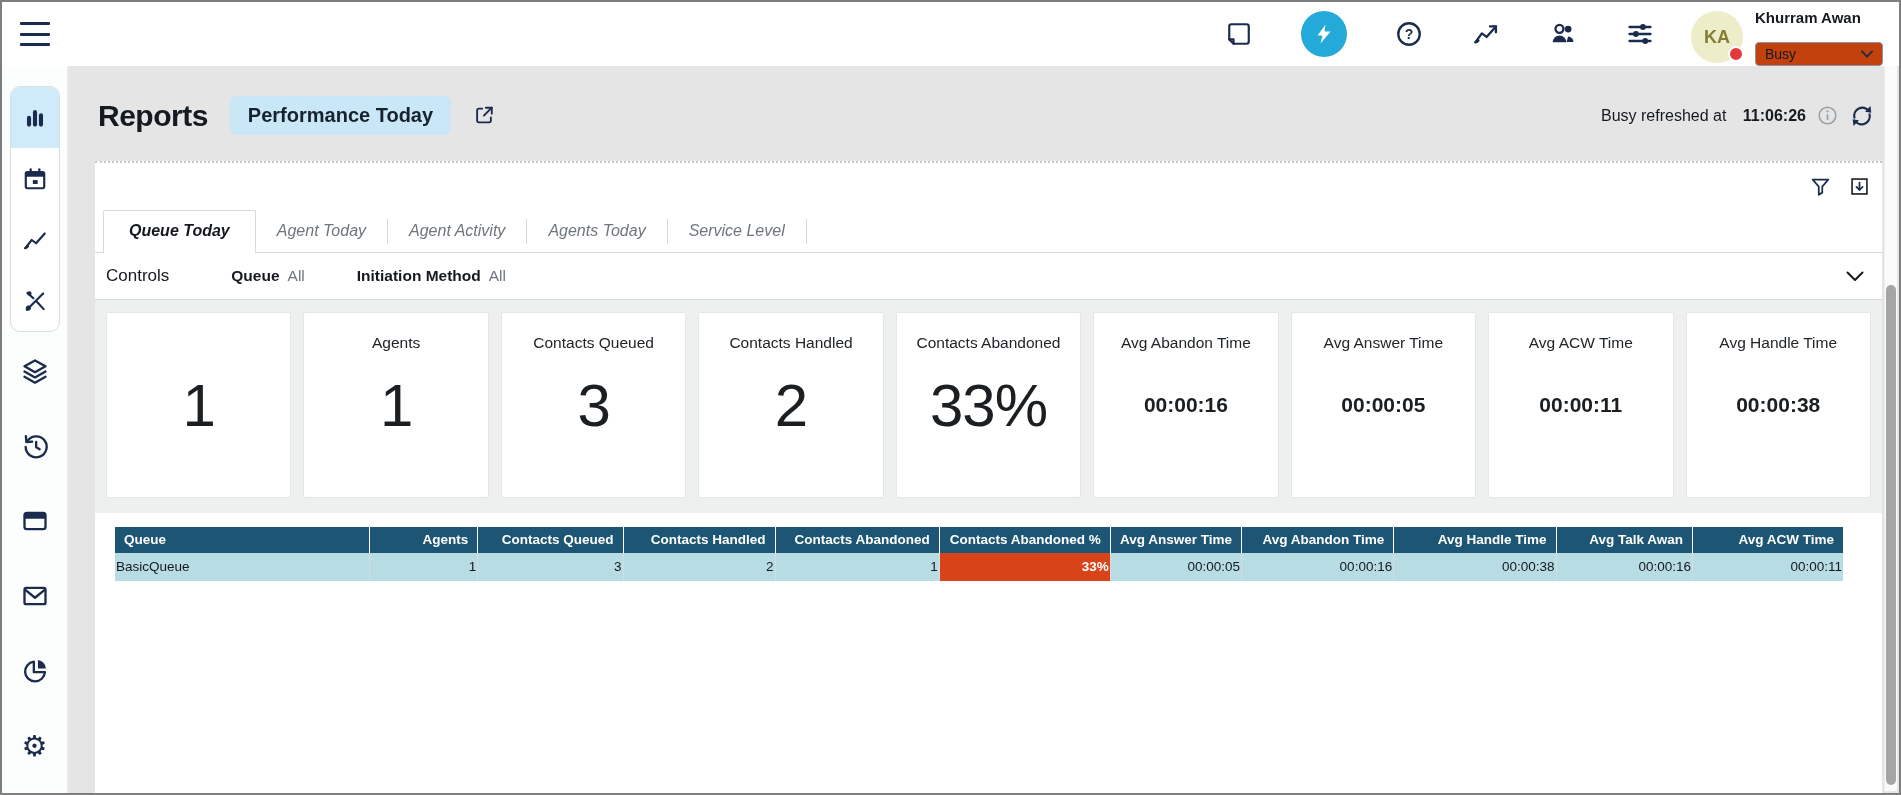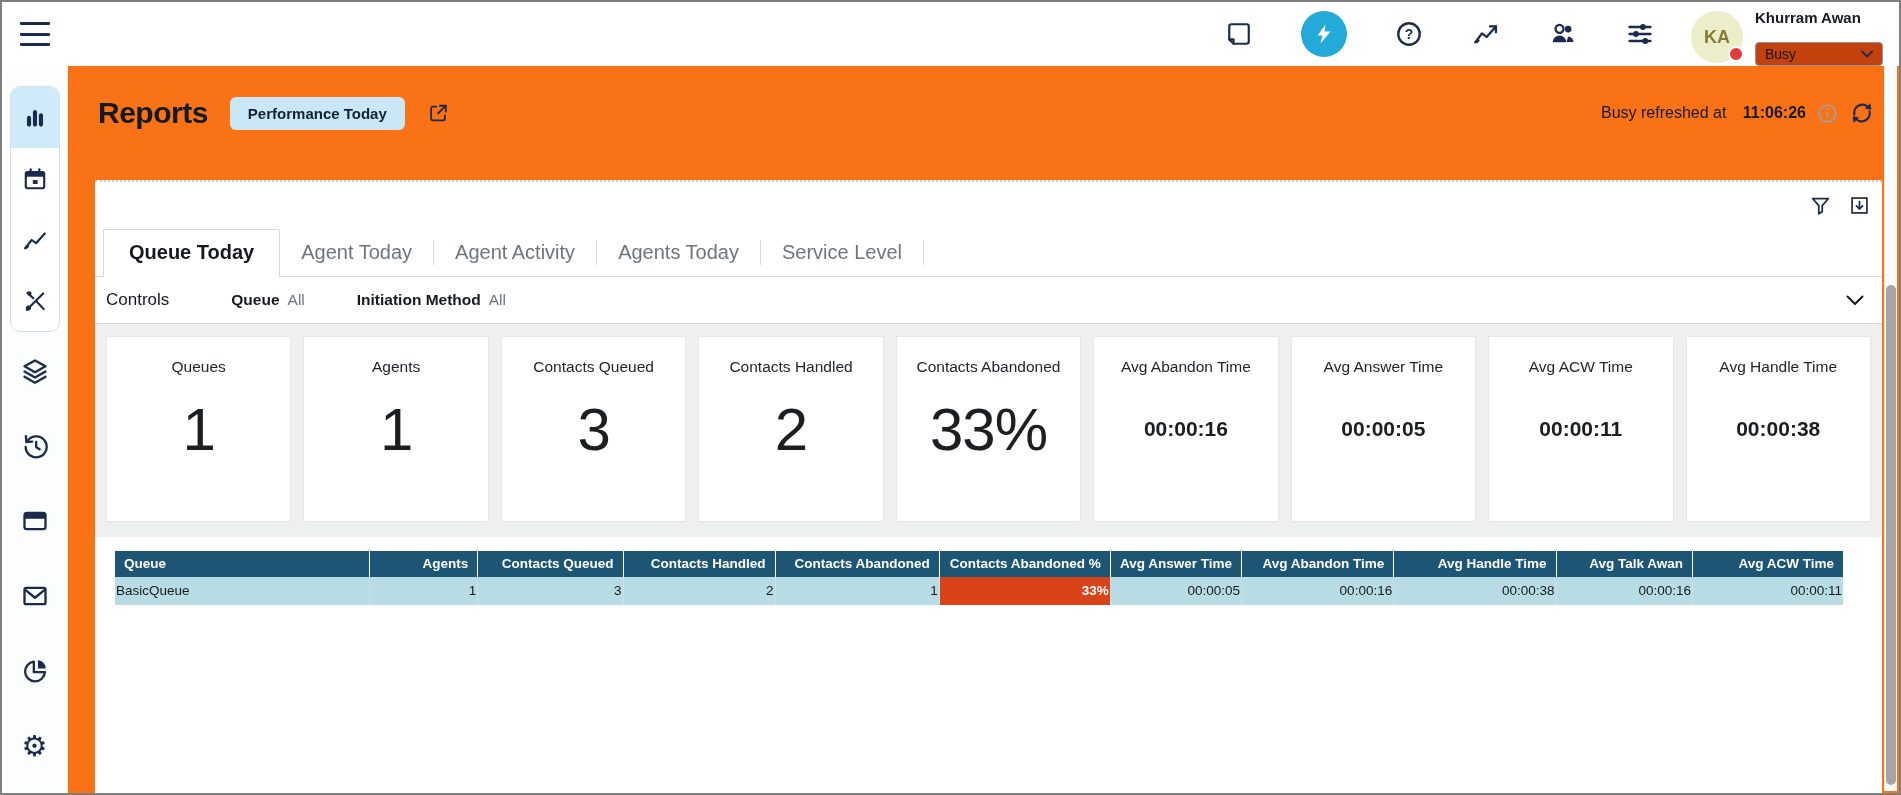--- a/index.html
+++ b/index.html
@@ -35,38 +35,38 @@
   .shell { display:flex; height:727px; }
   .sidebar { width:66px; background:#fcfdfd; border-right:1px solid #ececec; padding-top:20px;
              display:flex; flex-direction:column; align-items:center; }
   .nav-card { width:50px; border:1px solid #d9dee0; border-radius:10px; background:#fff; overflow:hidden; }
   .nav-item { height:61px; display:flex; align-items:center; justify-content:center; cursor:pointer; }
   .nav-item.active { background:var(--selected-nav,#cfeaf8); }
   .side-loose { margin-top:20px; display:flex; flex-direction:column; align-items:center; gap:45px; padding-top:4px; }
   .side-btn { width:30px; height:30px; display:flex; align-items:center; justify-content:center; cursor:pointer; }
   .gear-glyph { font-size:29px; line-height:1; color:#1b2b4d; font-family:"DejaVu Sans", sans-serif; }
 
-  .main { flex:1; background:#f97316; display:flex; flex-direction:column; overflow:hidden;gap:24px; }
+  .main { flex:1; background:#e5e5e5; display:flex; flex-direction:column; overflow:hidden; }
 
   
   .main-header { display:flex; align-items:center; gap:22px; padding:30px 24px 26px 30px; }
   .page-title { font-size:30px; font-weight:bold; color:#131a22; letter-spacing:-0.5px; }
-  .badge { background:var(--badge-bg,#c9e7f7); color:#16222e; font-size:15px; font-weight:bold;
+  .badge { background:var(--badge-bg,#c9e7f7); color:#16222e; font-size:20px; font-weight:bold;
            padding:8px 18px; border-radius:6px; cursor:pointer; }
   .refresh-meta { margin-left:auto; display:flex; align-items:center; gap:11px; font-size:16px; color:#16191f; }
   .refresh-meta b { font-weight:bold;margin-left:12px; }
 
   
   .panel { flex:1; margin:0 17px 0 27px; background:#fff; border-top:2px dotted #c4c9cc; display:flex; flex-direction:column; }
   .panel-actions { display:flex; justify-content:flex-end; align-items:center; gap:17px; padding:13px 12px 14px; height:47px; }
   .pa-btn { width:22px; height:22px; display:flex; align-items:center; justify-content:center; cursor:pointer; }
 
   .tabs { display:flex; align-items:flex-end; padding-left:8px; border-bottom:1px solid #d6dada; }
-  .tab { font-size:20px; color:#6e757c; padding:11px 21px 12px; background:transparent; border:none;
-         font-family:inherit; cursor:pointer; display:flex; align-items:center; }
+  .tab { font-size:16px; color:#6e757c; padding:11px 21px 12px; background:transparent; border:none;
+         font-family:inherit; cursor:pointer; display:flex; align-items:center;font-style:italic; }
   .tab.active { color:#15191e; font-weight:bold; background:#fff; border:1px solid #d6dada; border-bottom:none;
                 border-radius:2px 2px 0 0; margin-bottom:-1px; padding:11px 25px 13px; }
   .tab-divider { width:1px; height:25px; background:#d8d8d8; align-self:center; }
 
   .controls { display:flex; align-items:center; height:47px; padding:0 18px 0 11px;
               border-bottom:1px solid #d4d7d9; box-shadow:0 2px 2px rgba(0,0,0,0.03); }
   .controls-label { font-size:17px; color:#16191f; margin-right:62px; }
   .ctl-group { display:flex; align-items:center; gap:8px; margin-right:52px; font-size:15.5px; }
   .ctl-name { font-weight:bold; color:#16191f; }
   .ctl-value { color:#6f767d; }
@@ -323,21 +323,20 @@
           </span>
         <span class="controls-chevron">
           <svg width="18" height="11" viewBox="0 0 18 11">
               <polyline points="1.5,1.5 9,9 16.5,1.5" fill="none" stroke="#16191f" stroke-width="2" stroke-linecap="round" stroke-linejoin="round"></polyline>
             </svg>
         </span>
       </div>
 
       <div class="cards-band" id="cards">
           <div class="card">
-            <div class="card-label">Queues</div>
             <div class="card-value lg">1</div>
           </div>
           <div class="card">
             <div class="card-label">Agents</div>
             <div class="card-value lg">1</div>
           </div>
           <div class="card">
             <div class="card-label">Contacts Queued</div>
             <div class="card-value lg">3</div>
           </div>

